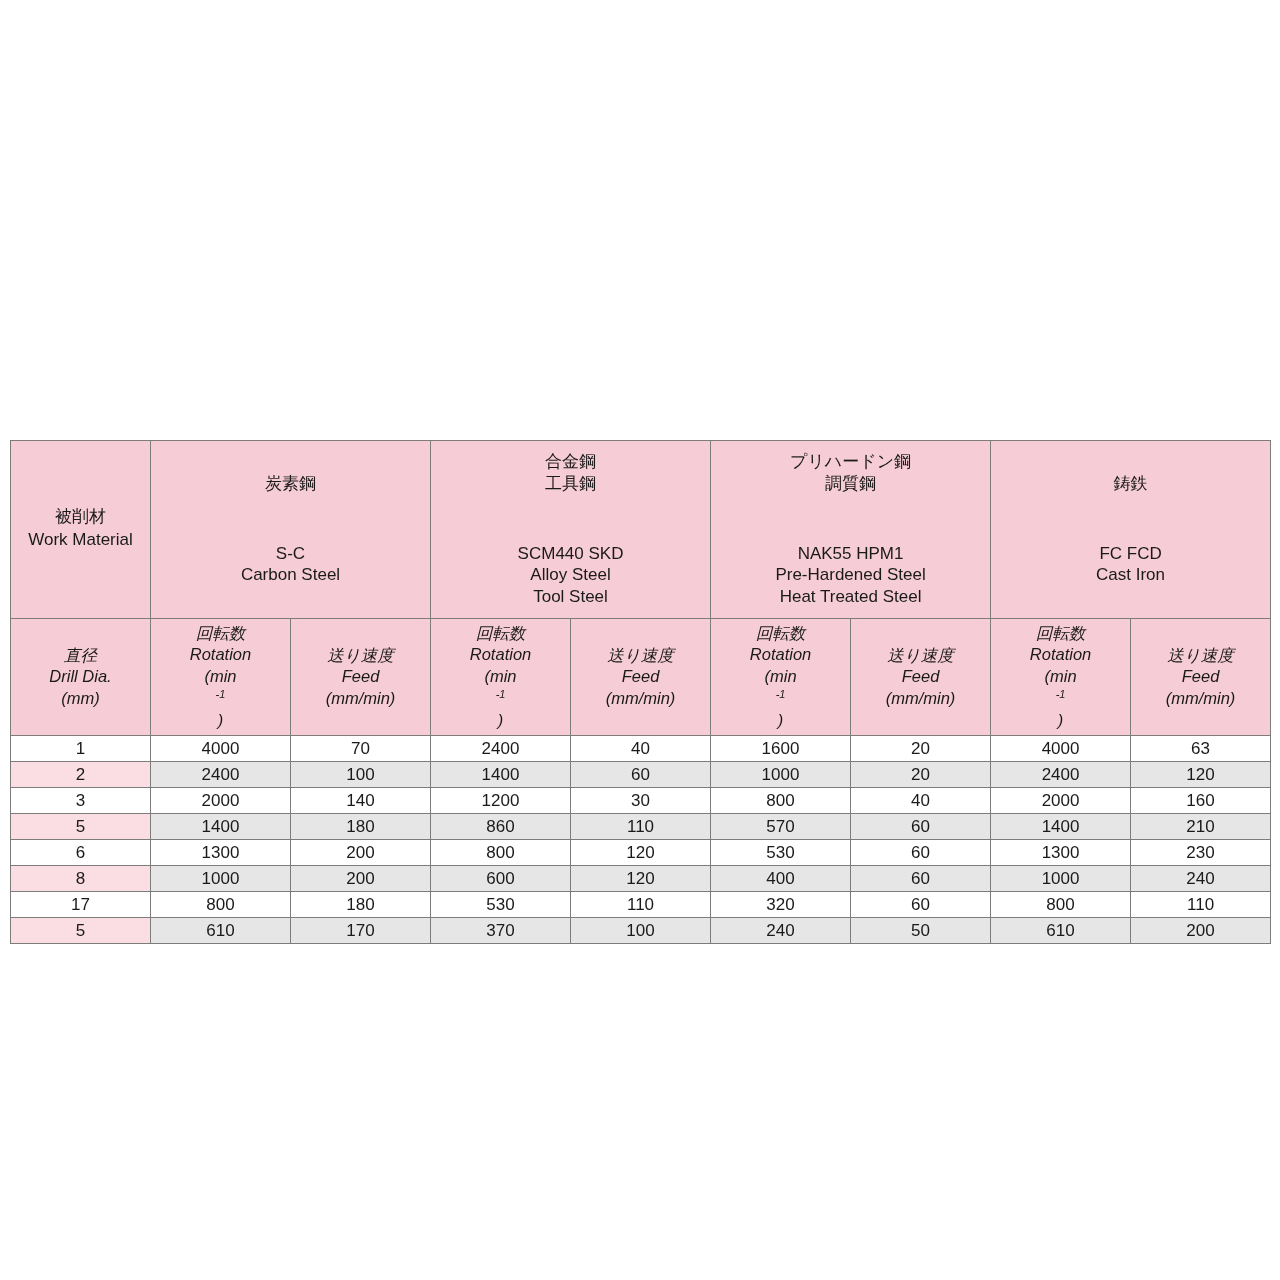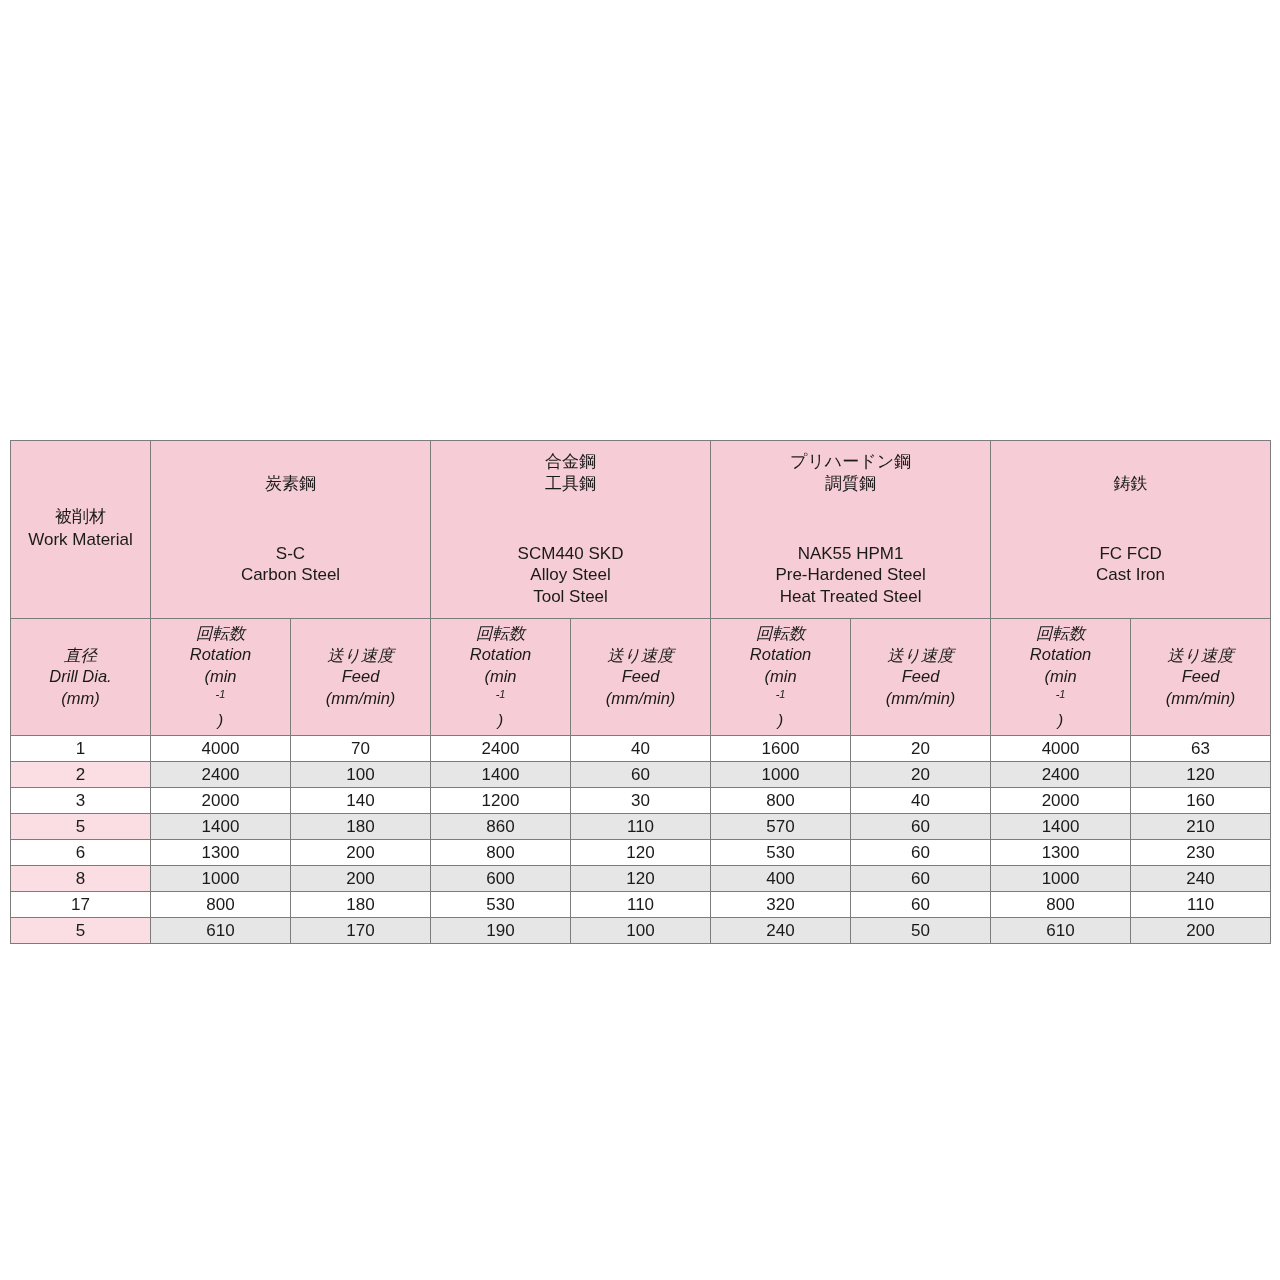--- a/index.html
+++ b/index.html
@@ -274,21 +274,21 @@
         <td class="val">110</td>
         <td class="val">320</td>
         <td class="val">60</td>
         <td class="val">800</td>
         <td class="val">110</td>
       </tr>
       <tr class="alt">
         <td class="dia">5</td>
         <td class="val">610</td>
         <td class="val">170</td>
-        <td class="val">190</td>
+        <td class="val">370</td>
         <td class="val">100</td>
         <td class="val">240</td>
         <td class="val">50</td>
         <td class="val">610</td>
         <td class="val">200</td>
       </tr>
     </tbody>
   </table>
 </div>
 

